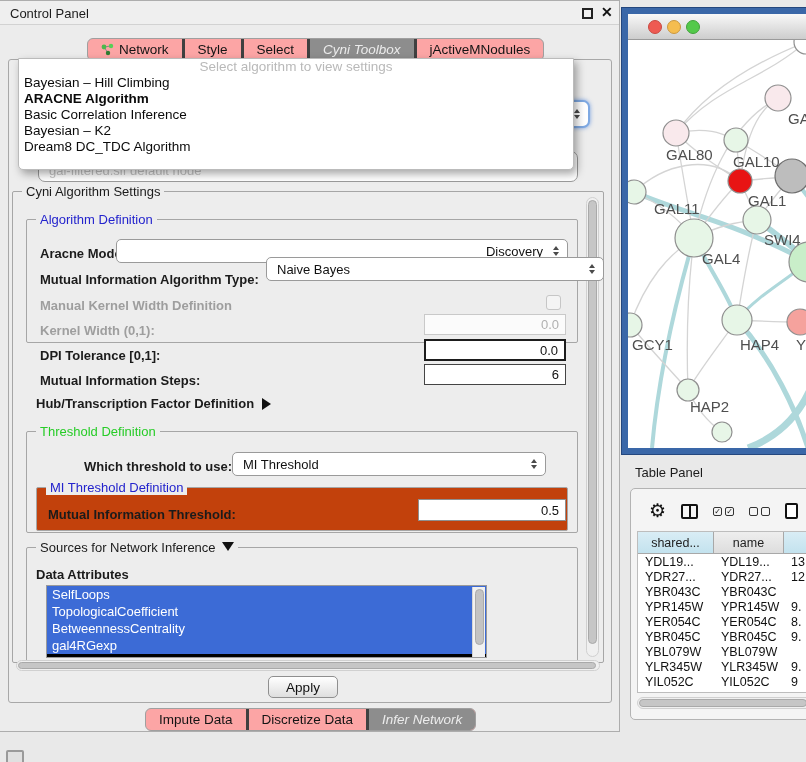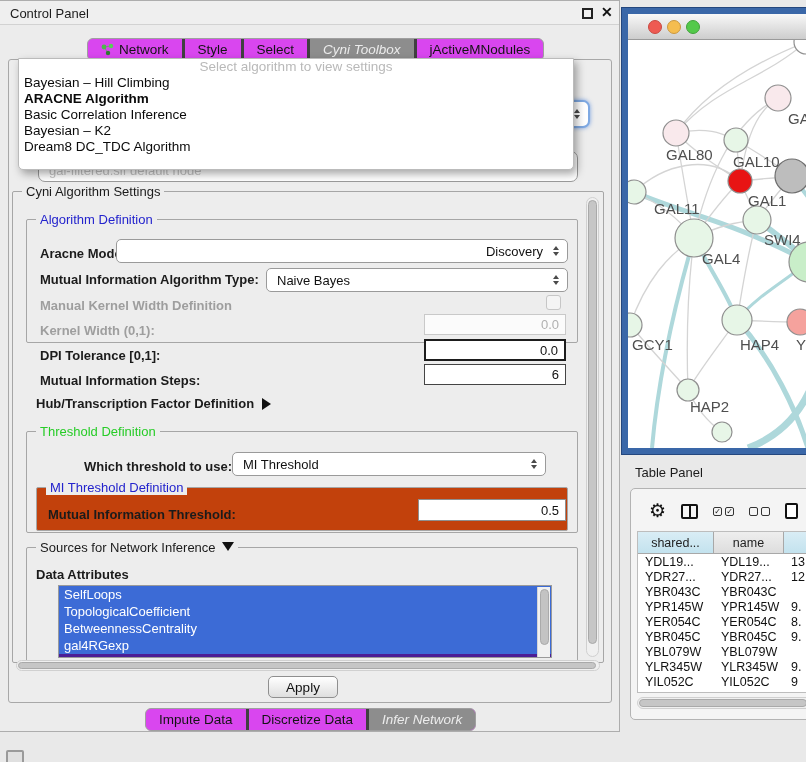--- a/index.html
+++ b/index.html
@@ -11,21 +11,21 @@
   #control-panel { position:absolute; left:0; top:8; width:620px; height:732px;
     background:#ececec; border:1px solid #adadad; border-left:none; }
   #cp-titlebar { position:absolute; left:0; top:0; width:100%; height:24px;
     background:#efefef; border-bottom:1px solid #d2d2d2; }
   #cp-title { position:absolute; left:10px; top:5px; font-size:13px; color:#1c1c1c; }
   #cp-float { position:absolute; left:582px; top:7px; width:11px; height:11px;
     border:2px solid #222; background:transparent; }
   #cp-close { position:absolute; left:601px; top:3px; font-size:14px; font-weight:bold; color:#111; }
 
   
-  .seg-bar { position:absolute; display:flex; background:#d946ef; border:1px solid #9f9f9f;
+  .seg-bar { position:absolute; display:flex; background:#fca5a5; border:1px solid #9f9f9f;
     border-radius:6px; height:23px; font-size:13.5px; color:#141414; overflow:hidden; }
   .seg { display:flex; align-items:center; gap:5px; padding:0 13px; border-left:3px solid #404040;
     white-space:nowrap; }
   .seg:first-child { border-left:none; }
   .seg.active { background:#8d8d8d; color:#ececec;font-style:italic; }
 
   
   #tab-content { position:absolute; left:8px; top:58px; width:604px; height:644px;
     background:#ededed; border:1px solid #a8a8a8; border-radius:3px; }
 
@@ -69,22 +69,22 @@
 
   #manual-kernel-checkbox { position:absolute; left:546px; top:294px; width:15px; height:15px;
     border:1px solid #c6c6c6; border-radius:3px; background:#f4f4f4; }
 
   .arrow-right { display:inline-block; width:0; height:0; border-top:6px solid transparent;
     border-bottom:6px solid transparent; border-left:9px solid #111; margin-left:8px; vertical-align:-2px; }
   .arrow-down { display:inline-block; width:0; height:0; border-left:6.5px solid transparent;
     border-right:6.5px solid transparent; border-top:9px solid #111; margin-left:6px; vertical-align:1px; }
 
   
-  #attr-list { position:absolute; left:58px; top:584px; width:494px; height:73px;
-    background:#4c1d95; border:1px solid #9a9a9a; overflow:hidden; z-index:3; }
+  #attr-list { position:absolute; left:46px; top:584px; width:441px; height:73px;
+    background:#000000; border:1px solid #9a9a9a; overflow:hidden; z-index:3; }
   .attr-item { background:#3c6bd6; color:#fff; font-size:13px; height:17px; line-height:17px;
     padding-left:5px; width:495px; }
   #attr-scroll { position:absolute; right:1px; top:1px; width:13px; height:70px; background:#f1f1f1;
     border-left:1px solid #d5d5d5; }
   #attr-thumb { position:absolute; left:1.5px; top:2px; width:9px; height:56px;
     background:#c3c3c3; border:1px solid #aaa; border-radius:5px; }
 
   
   .sb { position:absolute; background:#f0f0f0; border:1px solid #d0d0d0; border-radius:7px; }
   .sb-thumb { position:absolute; background:#c6c6c6; border:1px solid #a9a9a9; border-radius:6px; }
@@ -202,21 +202,21 @@
     </div>
     <span class="lbl" style="left:40px; top:245px;">Aracne Mode:</span>
     <div class="combo" style="left:116px; top:238px; width:452px; height:24px; z-index:3;justify-content:flex-end;">
       <span>Discovery</span>
       <span class="spin">
           <span class="tri-up"></span>
           <span class="tri-dn"></span>
         </span>
     </div>
     <span class="lbl" style="left:40px; top:271px;">Mutual Information Algorithm Type:</span>
-    <div class="combo" style="left:266px; top:267px; width:302px; height:24px; z-index:3;">
+    <div class="combo" style="left:266px; top:256px; width:338px; height:24px; z-index:3;">
       <span>Naive Bayes</span>
       <span class="spin">
           <span class="tri-up"></span>
           <span class="tri-dn"></span>
         </span>
     </div>
     <span class="lbl dis" style="left:40px; top:297px;">Manual Kernel Width Definition</span>
     <span id="manual-kernel-checkbox"></span>
     <span class="lbl dis" style="left:40px; top:322px;">Kernel Width (0,1):</span>
     <div class="txt dis" style="left:424px; top:313px; width:142px; height:21px;">

